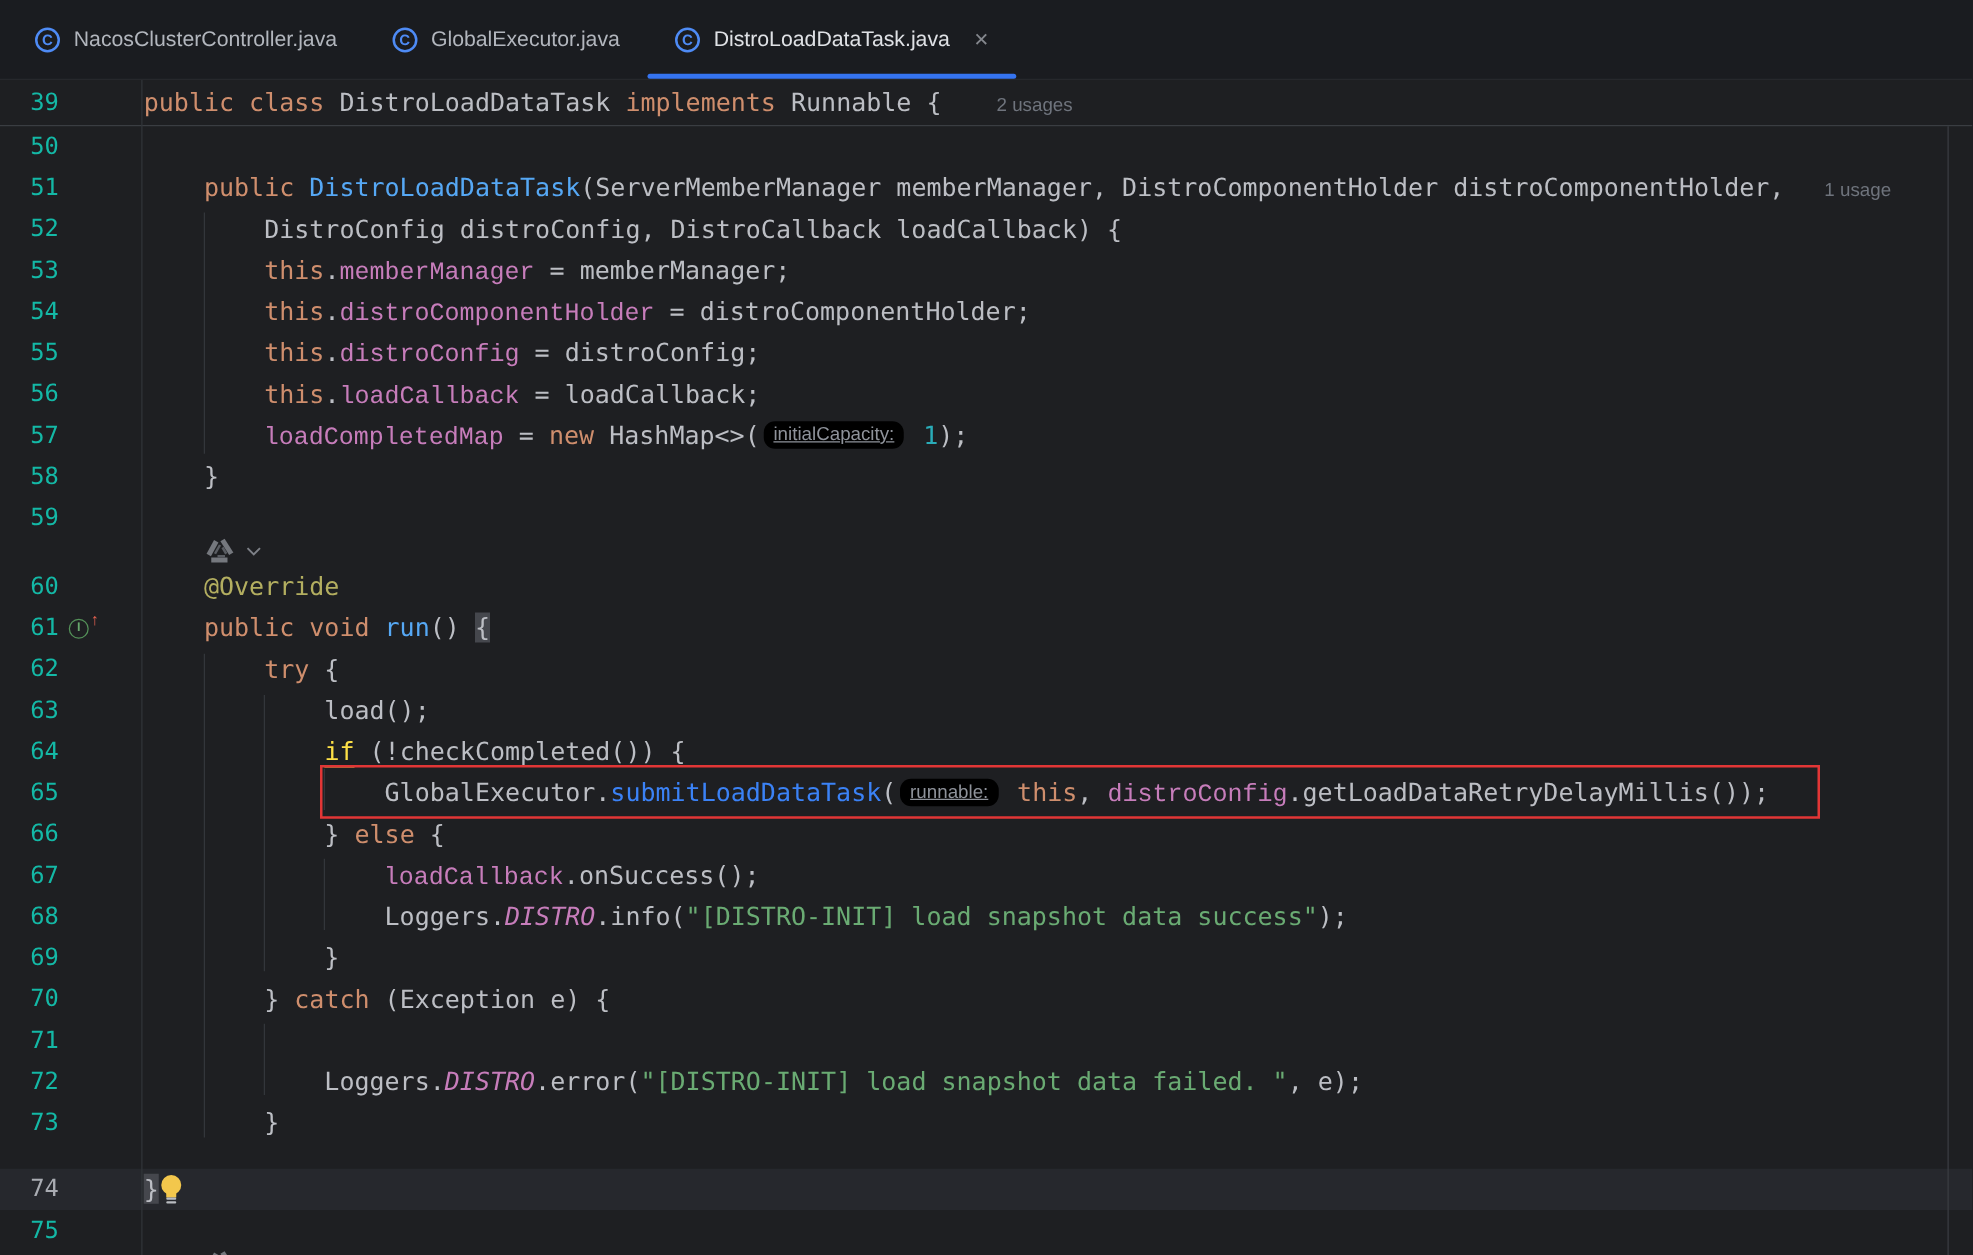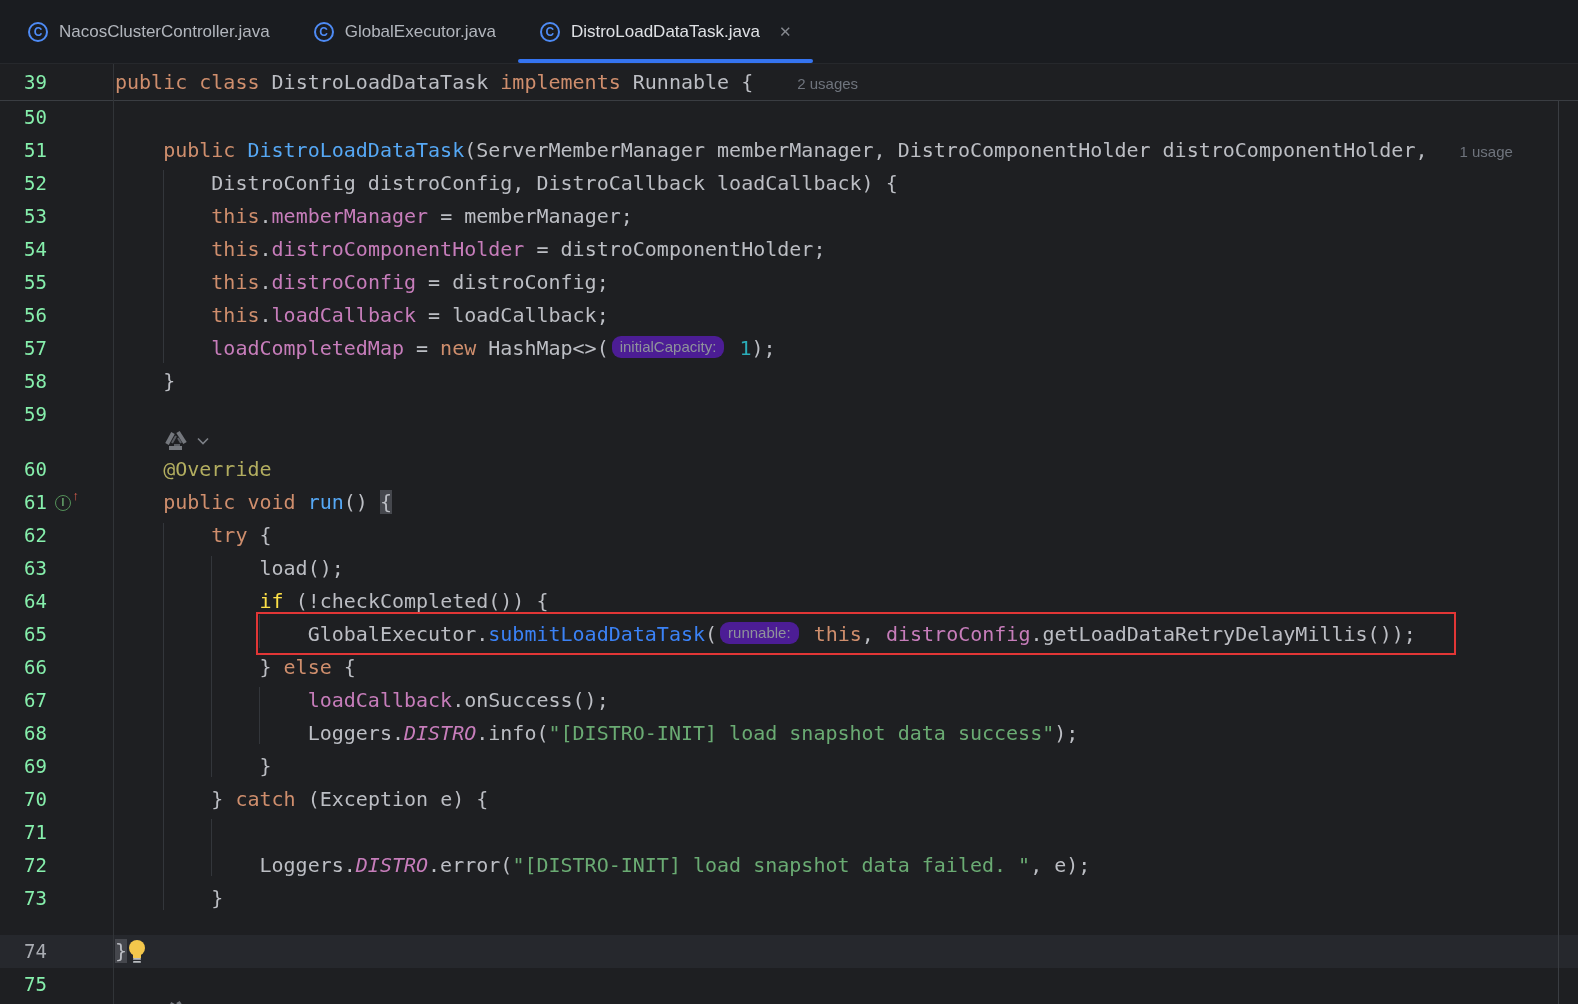--- a/index.html
+++ b/index.html
@@ -20,39 +20,39 @@
   
   .sticky{height:37px;display:flex;background:#1e1f22;border-bottom:1px solid #3a3d42;box-sizing:border-box;}
   .sticky .ln,.sticky .code{line-height:36px;}
 
   
   #rows{position:relative;}
   .row{height:33px;display:flex;position:relative;}
   .row.ai{height:22px;}
   .row.hl{background:#26282d;margin-top:20px;}
   .row.hl .ln{color:#a9acb2;}
-  .ln{width:47px;flex:none;text-align:right;color:#86efac;
+  .ln{width:47px;flex:none;text-align:right;color:#14b8a6;
       font:19px/33px "DejaVu Sans Mono",monospace;}
   .gz{width:66px;flex:none;position:relative;}
   .code{font:20px/33px "DejaVu Sans Mono",monospace;white-space:pre;color:#bcbec4;padding-left:2px;position:relative;}
 
   
   .tk-p{color:#bcbec4;}
   .tk-k{color:#cf8e6d;}
   .tk-ku{color:#fde047;text-decoration:underline;text-underline-offset:4px;}
-  .tk-f{color:#c77dbb;}
+  .tk-f{color:#c77dbb;font-family:Liberation Mono, monospace;}
   .tk-fi{color:#c77dbb;font-style:italic;}
   .tk-m{color:#56a8f5;}
   .tk-i{color:#3b82f6;}
   .tk-s{color:#6aab73;}
   .tk-a{color:#b3ae60;}
   .tk-n{color:#2aacb8;}
   .tk-bx{background:#45474d;}
   .pill{display:inline-block;font:15px/19px "Liberation Sans",sans-serif;color:#8f939b;
-        background:#4c1d95;border-radius:9px;padding:1px 8px 2px;vertical-align:3px;margin:0 3px;}
+        background:#000000;border-radius:9px;padding:1px 8px 2px;vertical-align:3px;margin:0 3px;text-decoration:underline;}
   .usage{font:15px "Liberation Sans",sans-serif;color:#6f747d;margin-left:32px;}
 
   
   .impl{position:absolute;left:8px;top:9px;width:16px;height:16px;border:1.5px solid #549159;
         border-radius:50%;color:#67a86c;font:bold 10px/13px "Liberation Sans",sans-serif;
         text-align:center;box-sizing:border-box;}
   .impl-arrow{position:absolute;right:-9px;top:-7px;color:#e0604f;font-size:13px;font-weight:bold;}
 
   .bulb{position:absolute;left:127px;top:4px;}
 

